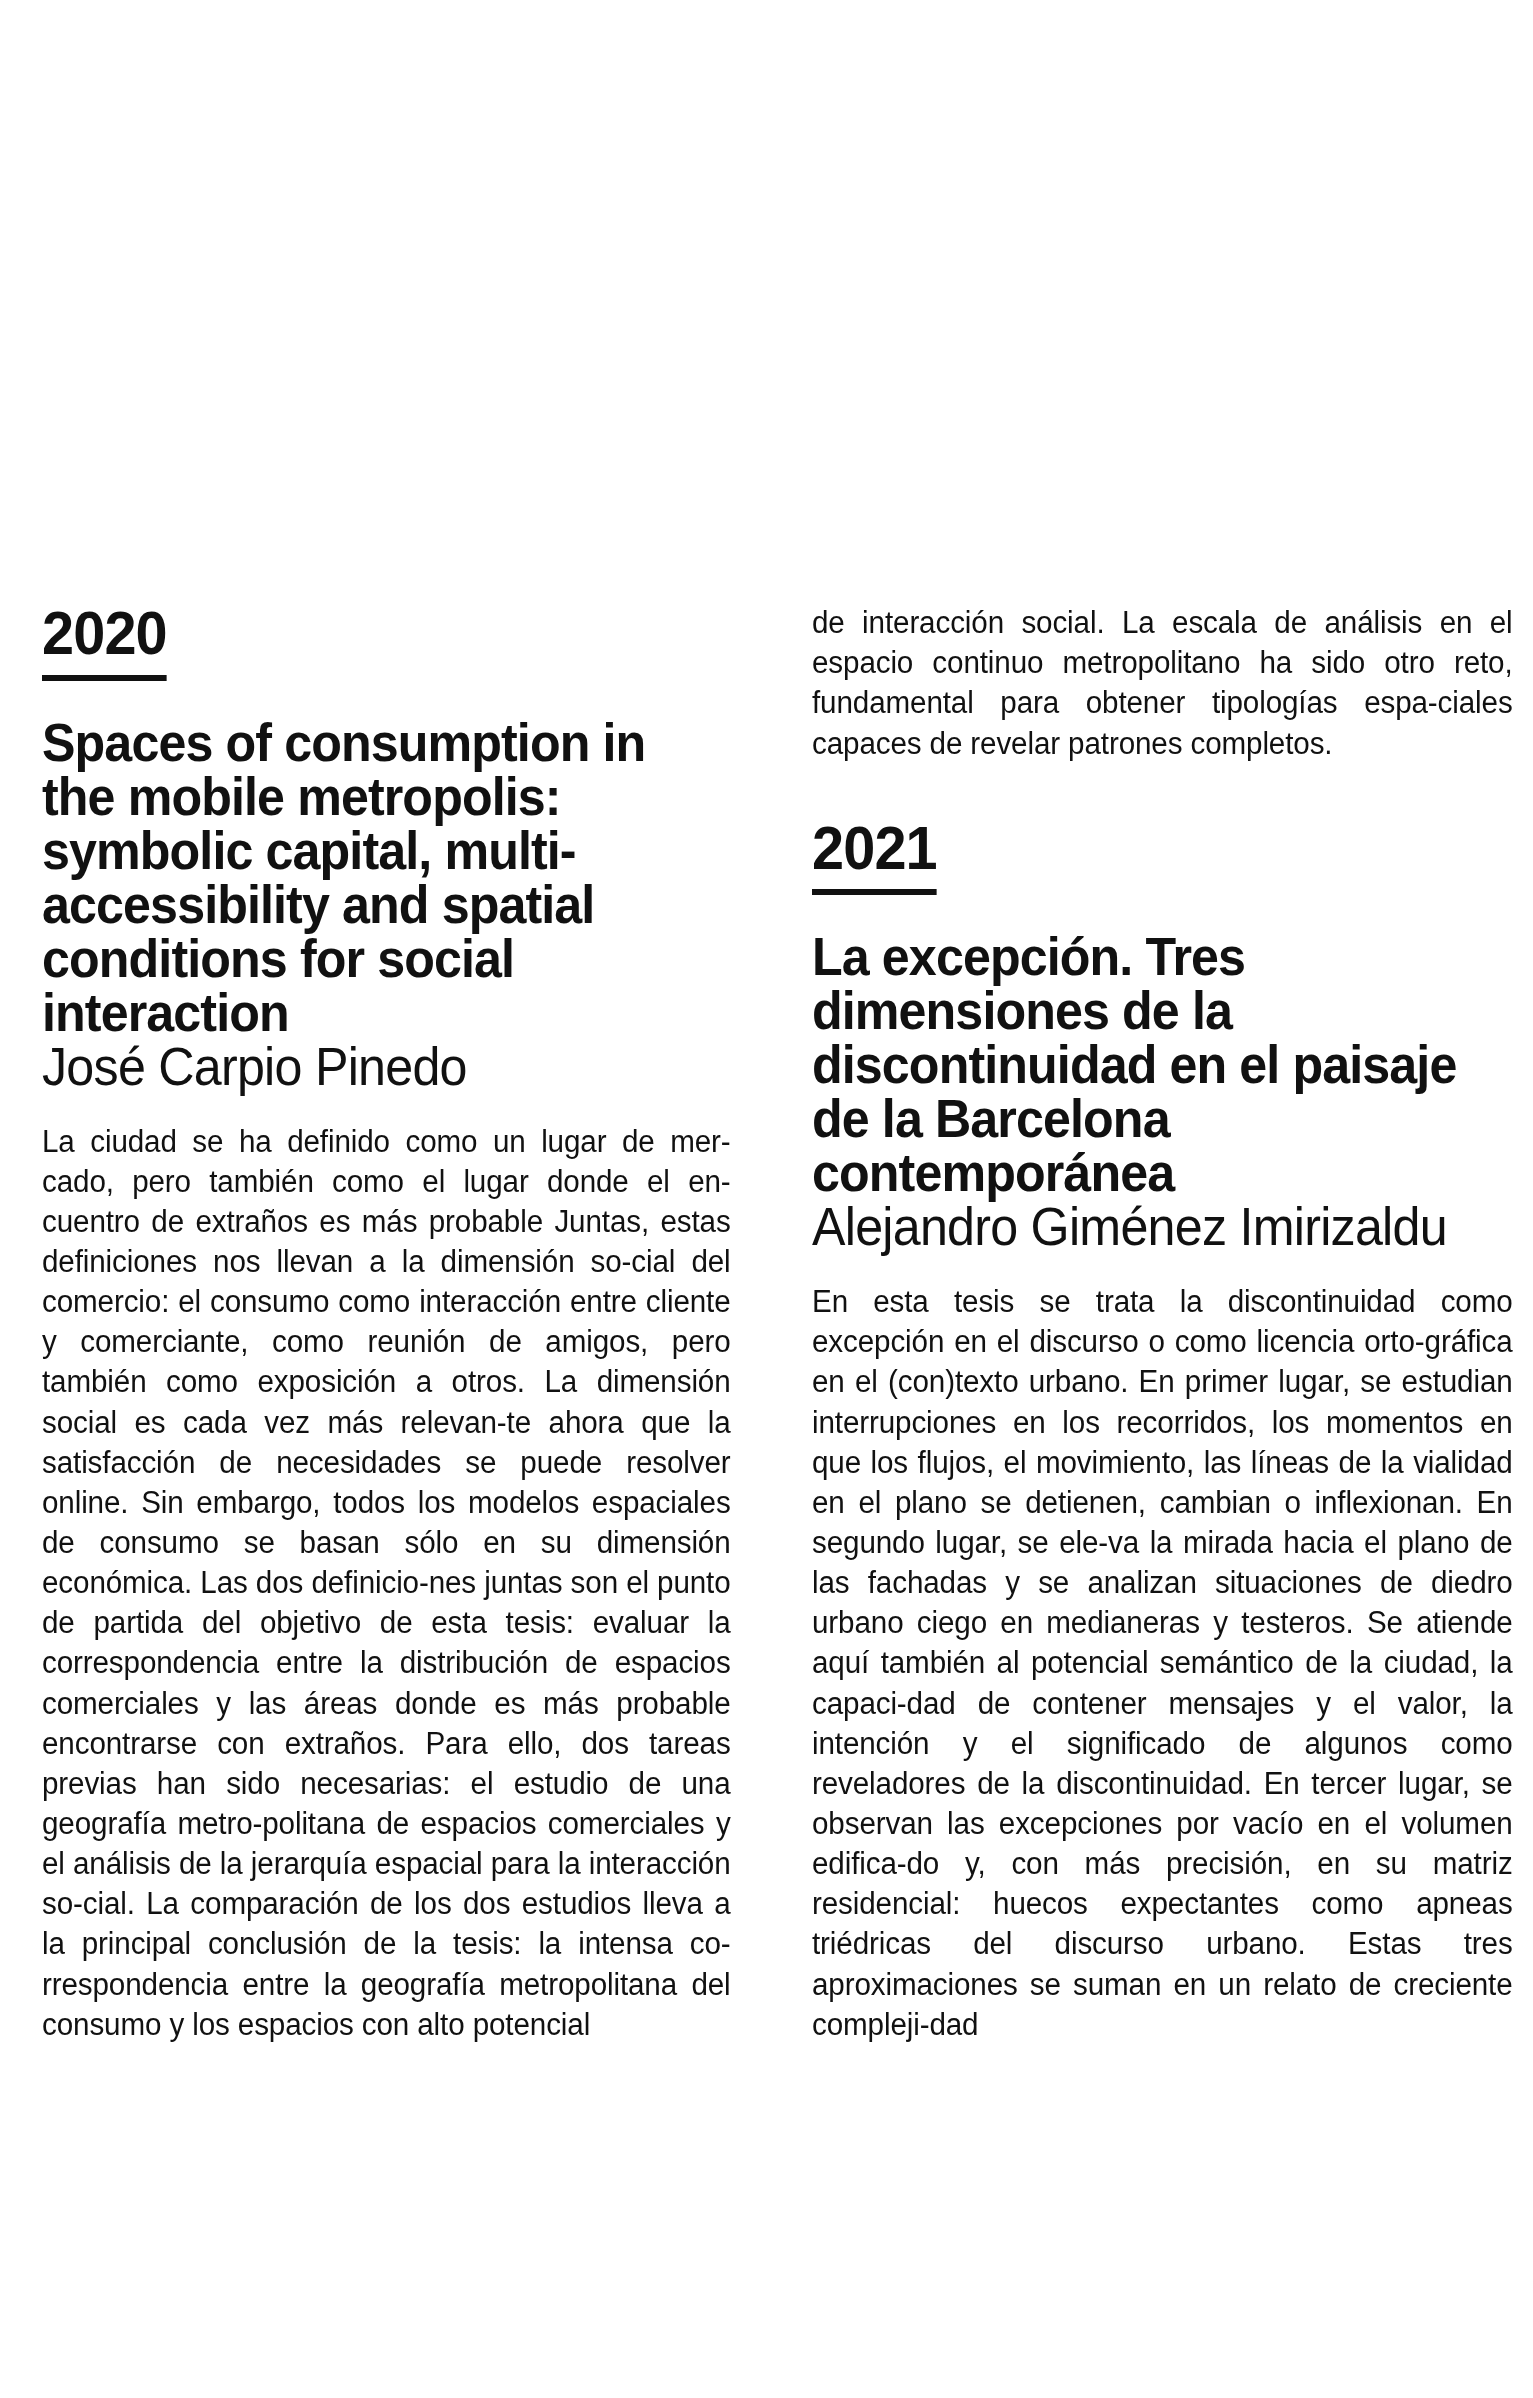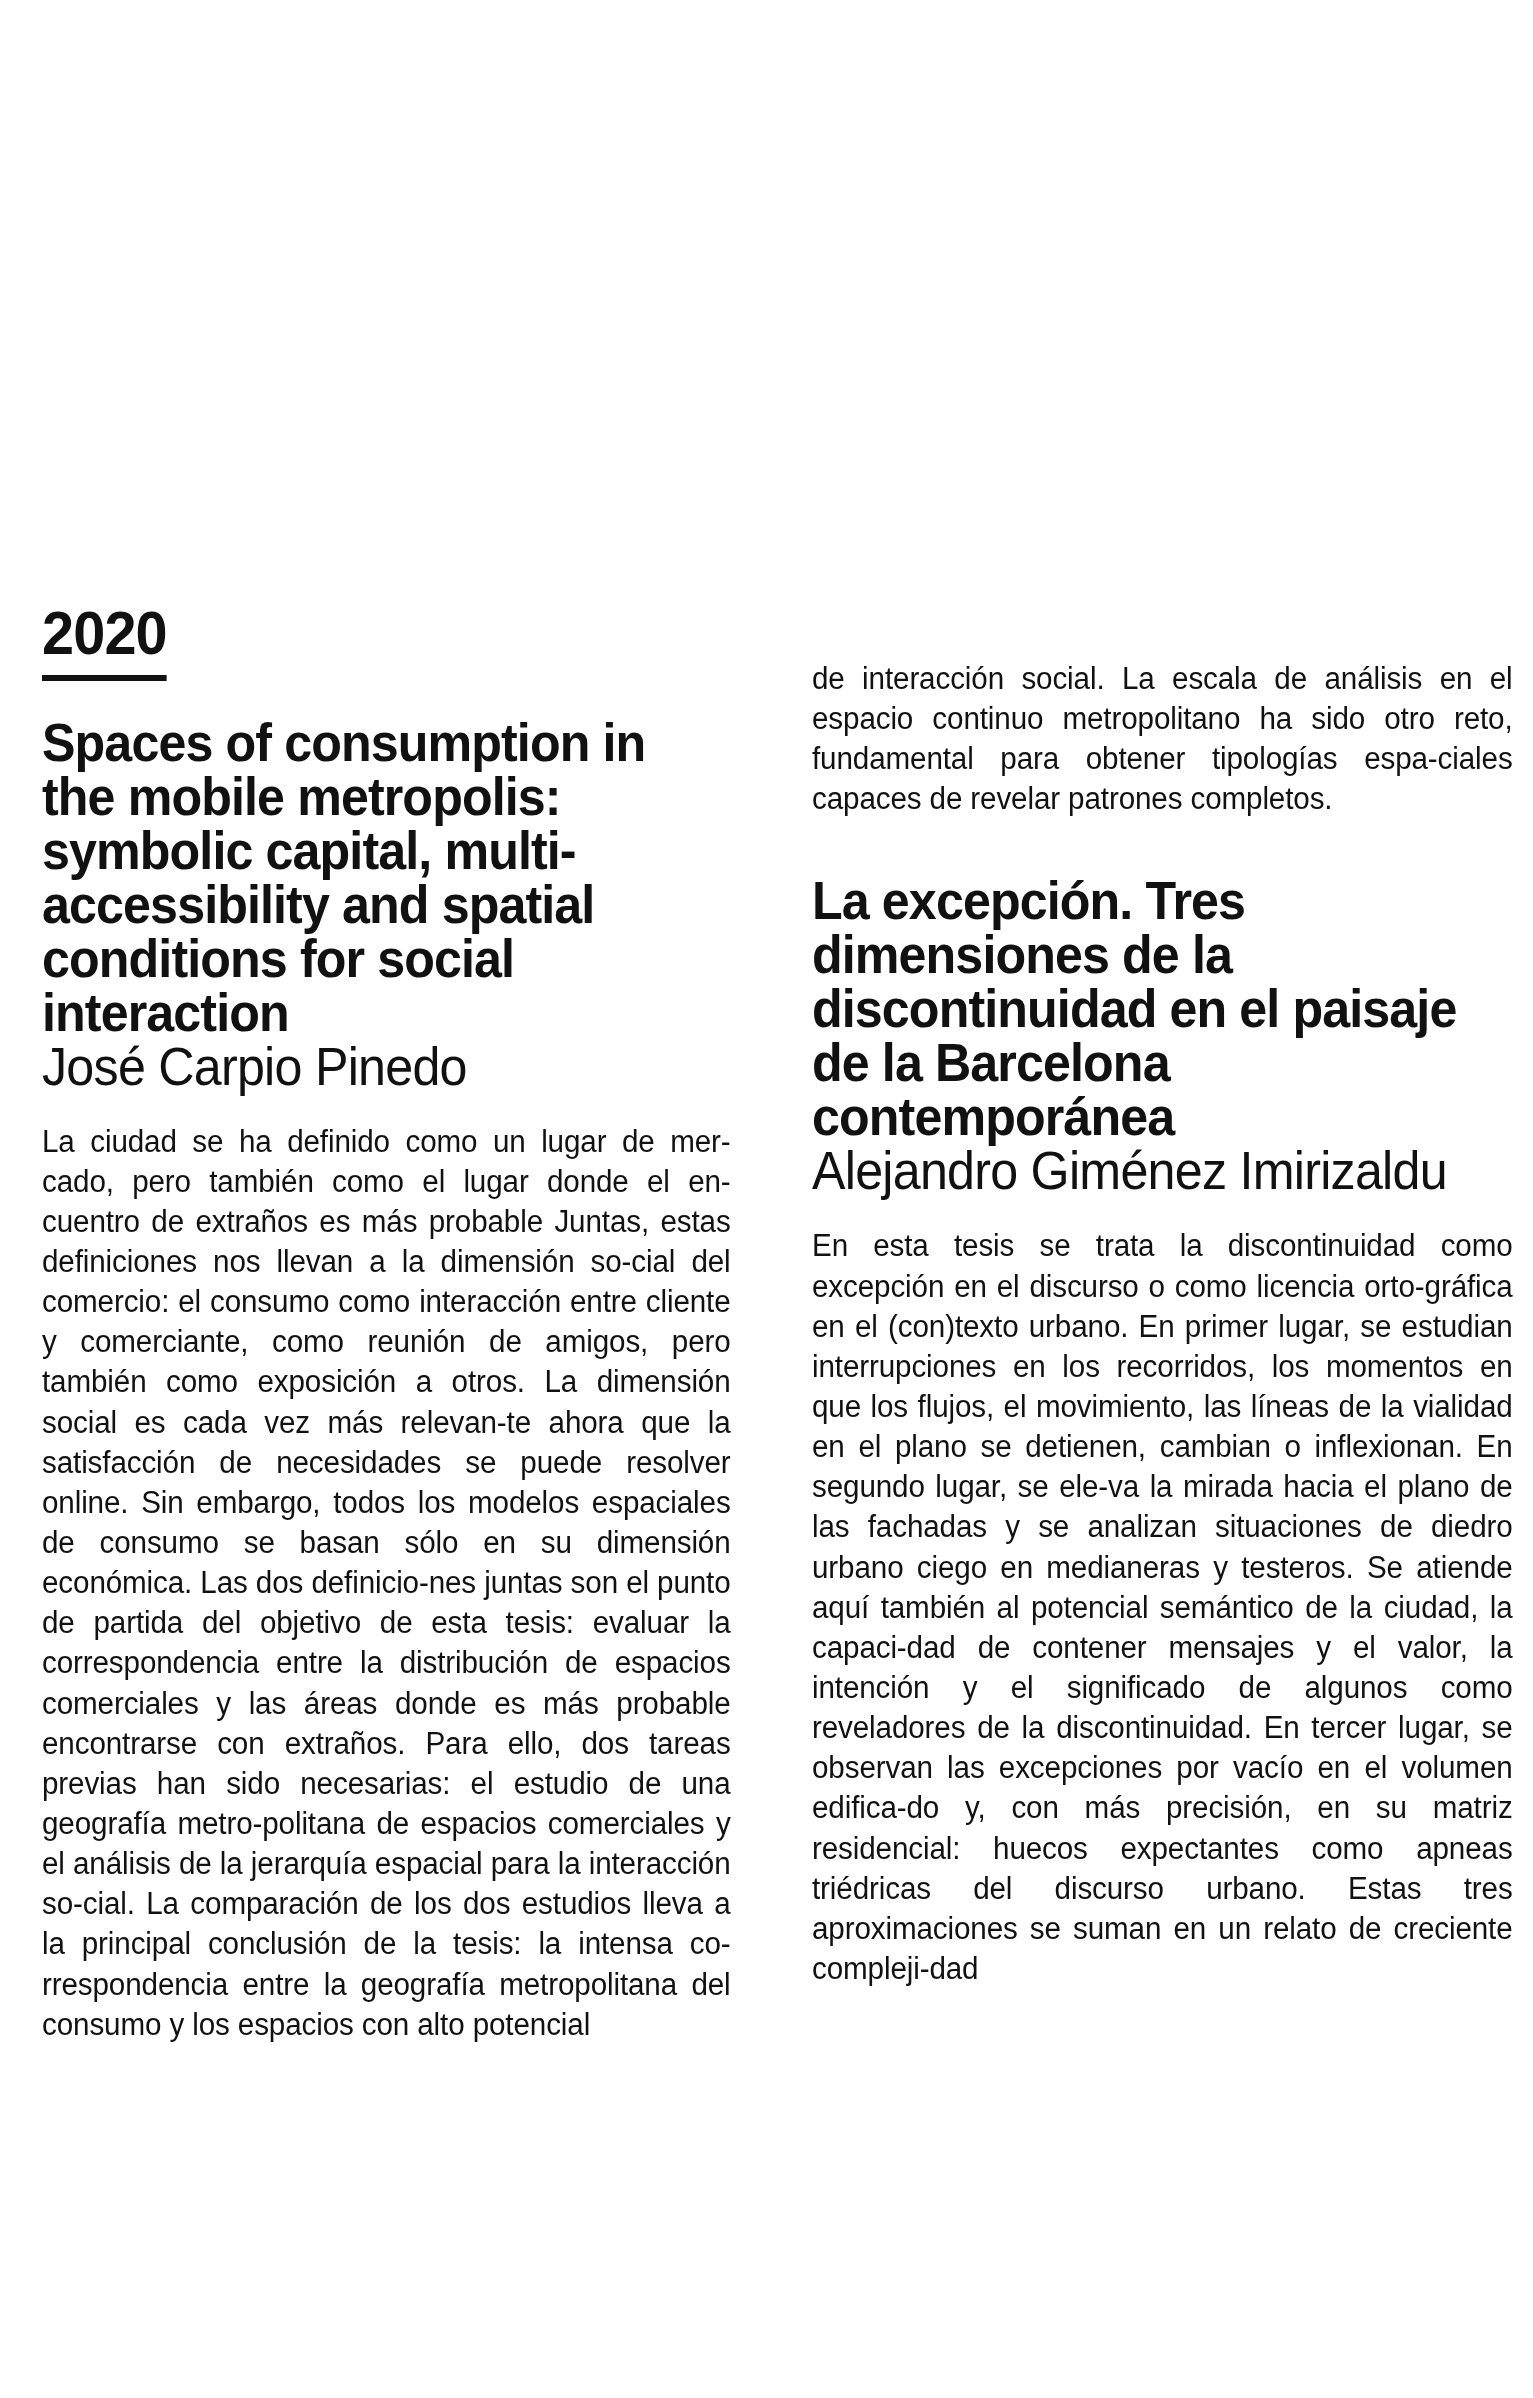--- a/index.html
+++ b/index.html
@@ -125,20 +125,23 @@
 
       <p class="abstract">La ciudad se ha definido como un lugar de mer-cado, pero también como el lugar donde el en-cuentro de extraños es más probable Juntas, estas definiciones nos llevan a la dimensión so-cial del comercio: el consumo como interacción entre cliente y comerciante, como reunión de amigos, pero también como exposición a otros. La dimensión social es cada vez más relevan-te ahora que la satisfacción de necesidades se puede resolver online. Sin embargo, todos los modelos espaciales de consumo se basan sólo en su dimensión económica. Las dos definicio-nes juntas son el punto de partida del objetivo de esta tesis: evaluar la correspondencia entre la distribución de espacios comerciales y las áreas donde es más probable encontrarse con extraños. Para ello, dos tareas previas han sido necesarias: el estudio de una geografía metro-politana de espacios comerciales y el análisis de la jerarquía espacial para la interacción so-cial. La comparación de los dos estudios lleva a la principal conclusión de la tesis: la intensa co-rrespondencia entre la geografía metropolitana del consumo y los espacios con alto potencial</p>
     </div>
 
     <div class="col col-right">
 
       <p class="abstract">de interacción social. La escala de análisis en el espacio continuo metropolitano ha sido otro reto, fundamental para obtener tipologías espa-ciales capaces de revelar patrones completos.</p>
 
       <div class="gap-before-year"></div>
 
+      <div class="year-block">
+        <div class="year">2021</div>
+      </div>
 
       <h1 class="entry-title">La excepción. Tres dimensiones de la discontinuidad en el paisaje de la Barcelona contemporánea</h1>
 
       <div class="entry-author">Alejandro Giménez Imirizaldu</div>
 
       <div class="gap-before-body"></div>
 
       <p class="abstract">En esta tesis se trata la discontinuidad como excepción en el discurso o como licencia orto-gráfica en el (con)texto urbano. En primer lugar, se estudian interrupciones en los recorridos, los momentos en que los flujos, el movimiento, las líneas de la vialidad en el plano se detienen, cambian o inflexionan. En segundo lugar, se ele-va la mirada hacia el plano de las fachadas y se analizan situaciones de diedro urbano ciego en medianeras y testeros. Se atiende aquí también al potencial semántico de la ciudad, la capaci-dad de contener mensajes y el valor, la intención y el significado de algunos como reveladores de la discontinuidad. En tercer lugar, se observan las excepciones por vacío en el volumen edifica-do y, con más precisión, en su matriz residencial: huecos expectantes como apneas triédricas del discurso urbano. Estas tres aproximaciones se suman en un relato de creciente compleji-dad</p>
     </div>
 

